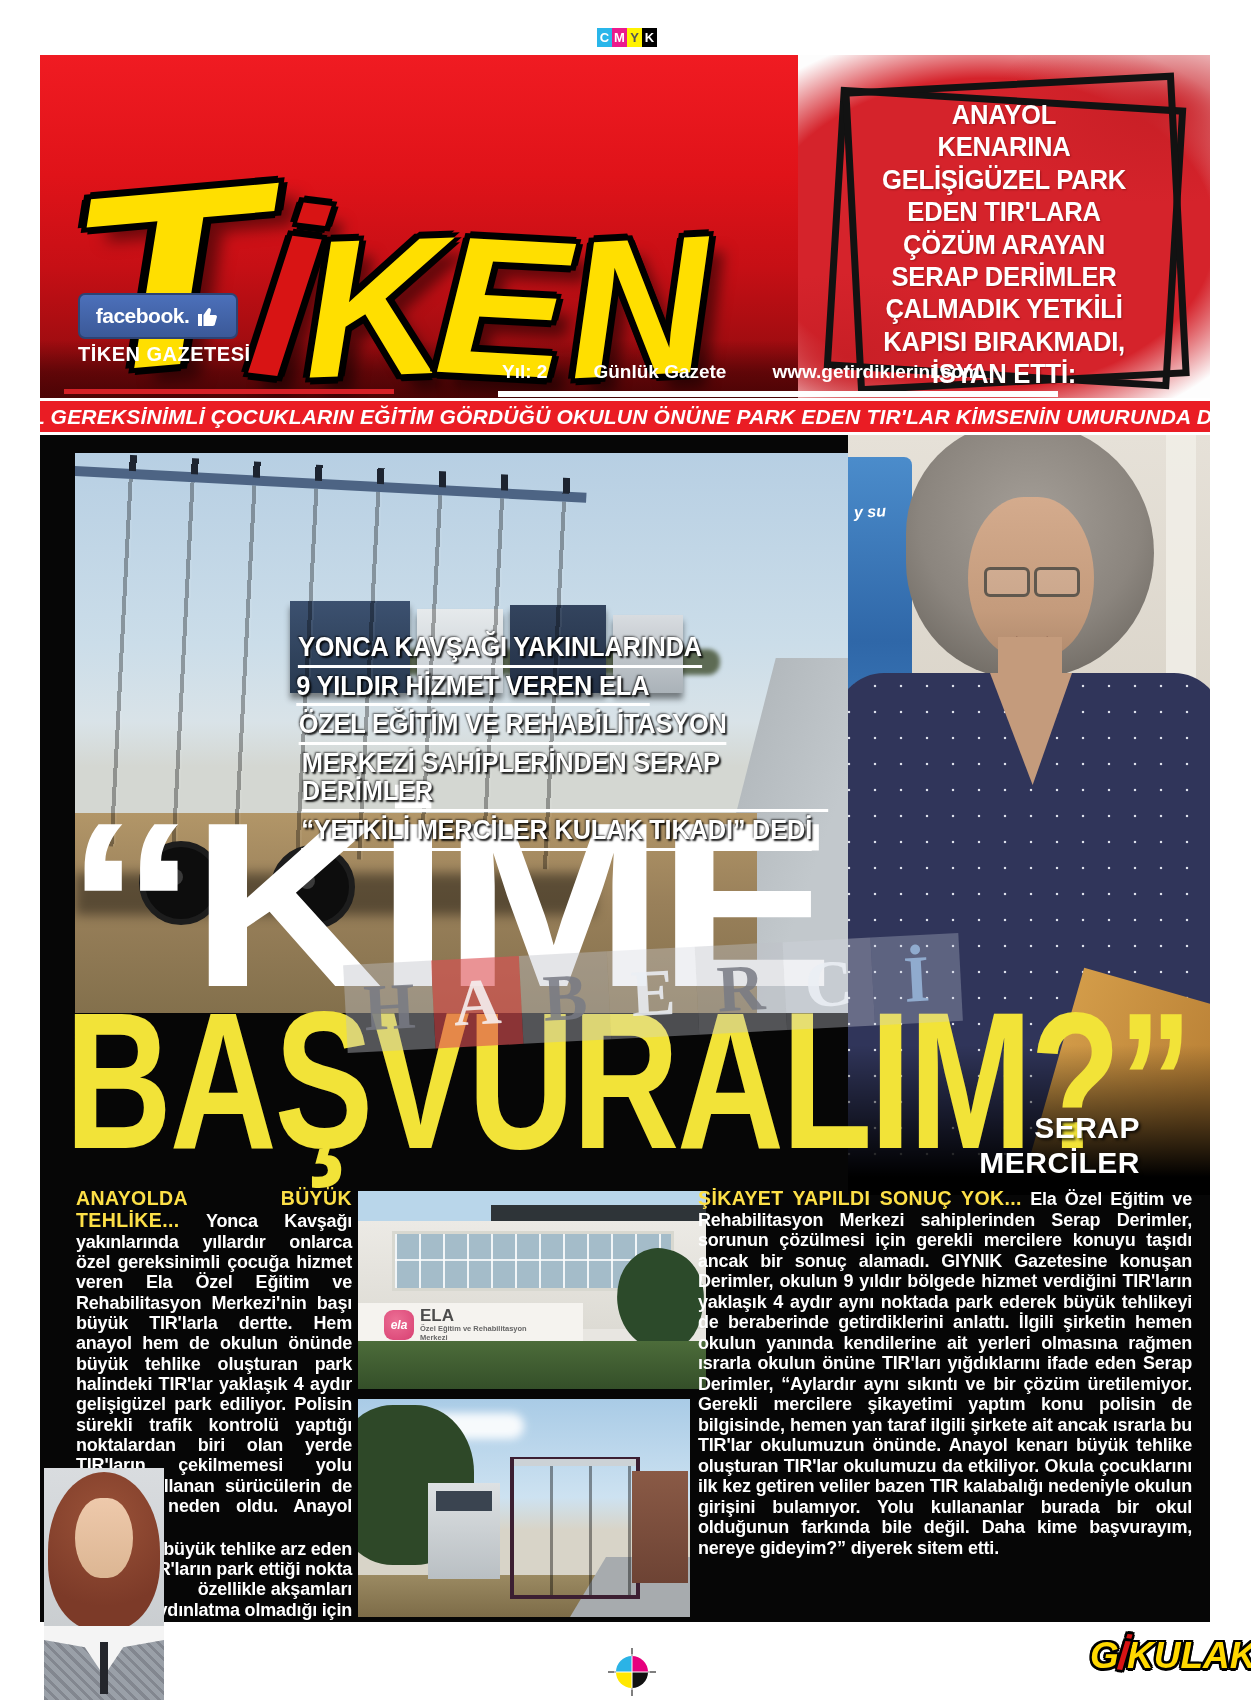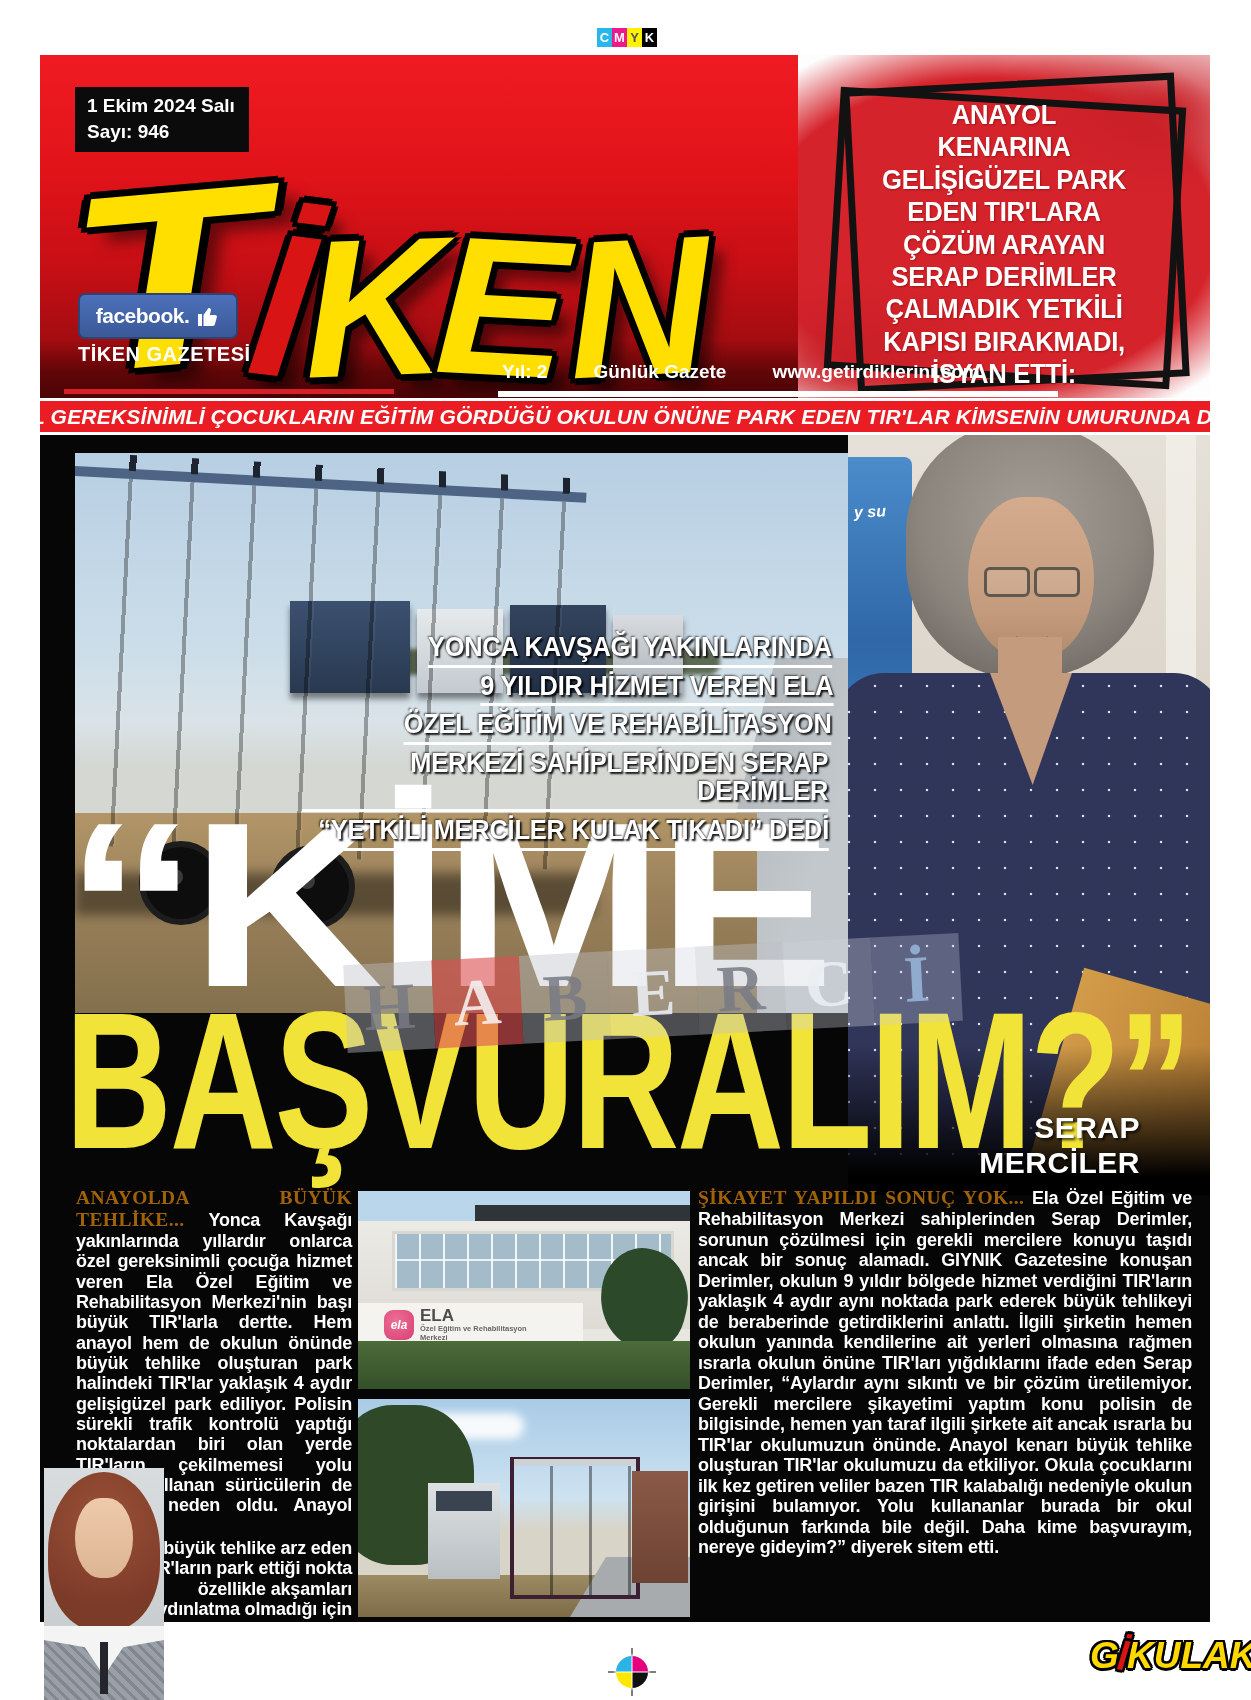--- a/index.html
+++ b/index.html
@@ -77,21 +77,21 @@
     border-top:10px solid #4d6484;
     background-image:repeating-linear-gradient(90deg,rgba(0,0,0,.32) 0 4px,rgba(255,255,255,.05) 4px 6px,transparent 6px 62px);}
   .pt-trailer::before{content:"";position:absolute;left:0;right:0;top:-24px;height:16px;
     background:repeating-linear-gradient(90deg,#1d2430 0 7px,transparent 7px 62px);}
   .pt-wheel{position:absolute;width:72px;height:72px;background:#0d0d0d;border-radius:50%;border:6px solid #1d1d1d;}
   .pt-wheel::after{content:"";position:absolute;left:22px;top:22px;width:16px;height:16px;border-radius:50%;background:#3a3a3a;}
   .ptw1{left:64px;top:388px;}.ptw2{left:196px;top:392px;}
   .pt-shadow{position:absolute;left:0;top:420px;width:520px;height:42px;background:rgba(0,0,0,.42);filter:blur(6px);}
 
   
-  .caption{left:245px;top:196px;width:560px;text-align:right;z-index:5;}
+  .caption{left:245px;top:196px;width:560px;text-align:left;z-index:5;}
   .caption span{display:inline-block;color:#fff;font-weight:800;font-size:27px;line-height:1.06;
     transform:scaleX(.94);letter-spacing:-.2px;border-bottom:3px solid #fff;padding-bottom:3px;margin:2px 0;
     text-shadow:2px 2px 2px rgba(0,0,0,.9),-1px -1px 2px rgba(0,0,0,.6);}
 
   
   .photo-woman{left:808px;top:0;width:362px;height:760px;overflow:hidden;
     background:linear-gradient(180deg,#e6e1d8 0%,#d9d3c8 42%,#c8c1b5 68%,#8a8378 100%);}
   .pw-doorframe{position:absolute;right:14px;top:0;width:30px;height:540px;background:#f1eee8;opacity:.85;}
   .pw-waterpanel{position:absolute;left:0;top:22px;width:64px;height:410px;border-radius:0 8px 8px 0;
     background:linear-gradient(180deg,#4b8ccb 0%,#2f67a8 45%,#3b79ba 70%,#2a5c98 100%);}
@@ -131,30 +131,30 @@
   .wm-lite{background:rgba(210,213,221,.35);color:rgba(235,238,244,.88);}
   .wm-i{background:rgba(200,206,218,.30);color:rgba(150,178,214,.9);}
 
   .photo-label{left:720px;top:676px;width:380px;text-align:right;z-index:7;}
   .photo-label div{color:#fff;font-weight:800;font-size:30px;line-height:1.15;letter-spacing:.5px;
     text-shadow:2px 2px 3px rgba(0,0,0,.8);}
 
   
   .col-left{left:36px;top:752px;width:276px;color:#fff;font-size:18px;font-weight:700;line-height:1.13;
     text-align:justify;z-index:3;letter-spacing:-.2px;}
-  .col-left .lead,.col-right .lead{color:#a16207;font-weight:800;letter-spacing:.4px;font-family:Liberation Serif, serif;}
+  .col-left .lead,.col-right .lead{color:#fde047;font-weight:800;letter-spacing:.4px;}
   .col-left .lead{font-size:19.5px;}
   .col-left-wrap{margin-top:2px;text-align:right;padding-left:66px;}
   .col-right{left:658px;top:752px;width:494px;color:#fff;font-size:18px;font-weight:700;line-height:1.14;
     text-align:justify;z-index:3;letter-spacing:-.2px;}
   .col-right .lead{font-size:19.5px;}
   .col-left p,.col-right p{margin:0;}
 
   
-  .photo-ela{left:318px;top:756px;width:332px;height:198px;overflow:hidden;background:#e8e6e1;z-index:3;}
+  .photo-ela{left:318px;top:756px;width:332px;height:198px;overflow:hidden;background:#e8e6e1;z-index:3;padding-left:16px;}
   .pe-sky{position:absolute;left:0;top:0;width:100%;height:34px;background:#b9d6ea;}
   .pe-roof{position:absolute;right:0;top:14px;width:215px;height:28px;background:#2e3438;}
   .pe-bldg{position:absolute;left:0;top:30px;width:100%;height:108px;background:linear-gradient(#eceae5,#dddbd4);}
   .pe-windows{position:absolute;left:34px;top:40px;width:276px;height:54px;background:#a4bcc9;border:3px solid #d8d8d0;
     background-image:repeating-linear-gradient(90deg,rgba(255,255,255,.85) 0 2px,transparent 2px 24px),
       linear-gradient(transparent 46%,rgba(255,255,255,.8) 46% 50%,transparent 50%);}
   .pe-lowwall{position:absolute;left:0;top:112px;width:225px;height:54px;background:#f5f3ef;}
   .pe-sign{position:absolute;left:26px;top:116px;display:flex;align-items:center;gap:6px;}
   .pe-logo{width:30px;height:30px;border-radius:9px;background:radial-gradient(circle at 40% 35%,#ec6f95,#d84072);
     display:flex;align-items:center;justify-content:center;color:#fff;font-style:italic;font-weight:bold;font-size:12px;}
@@ -207,24 +207,20 @@
 <div class="page">
 
   <div class="abs cmyk-mark">
     <span class="cmyk-c">C</span>
     <span class="cmyk-m">M</span>
     <span class="cmyk-y">Y</span>
     <span class="cmyk-k">K</span>
   </div>
 
   <div class="abs header">
-    <div class="abs date-box">
-      <div>1 Ekim 2024 Salı</div>
-      <div>Sayı: 946</div>
-    </div>
 
     <div class="abs masthead">
       <span class="m-letter m-t">T</span>
       <span class="m-letter m-i">İ</span>
       <span class="m-letter m-k">K</span>
       <span class="m-letter m-e">E</span>
       <span class="m-letter m-n">N</span>
     </div>
 
     <div class="abs fb-badge">

